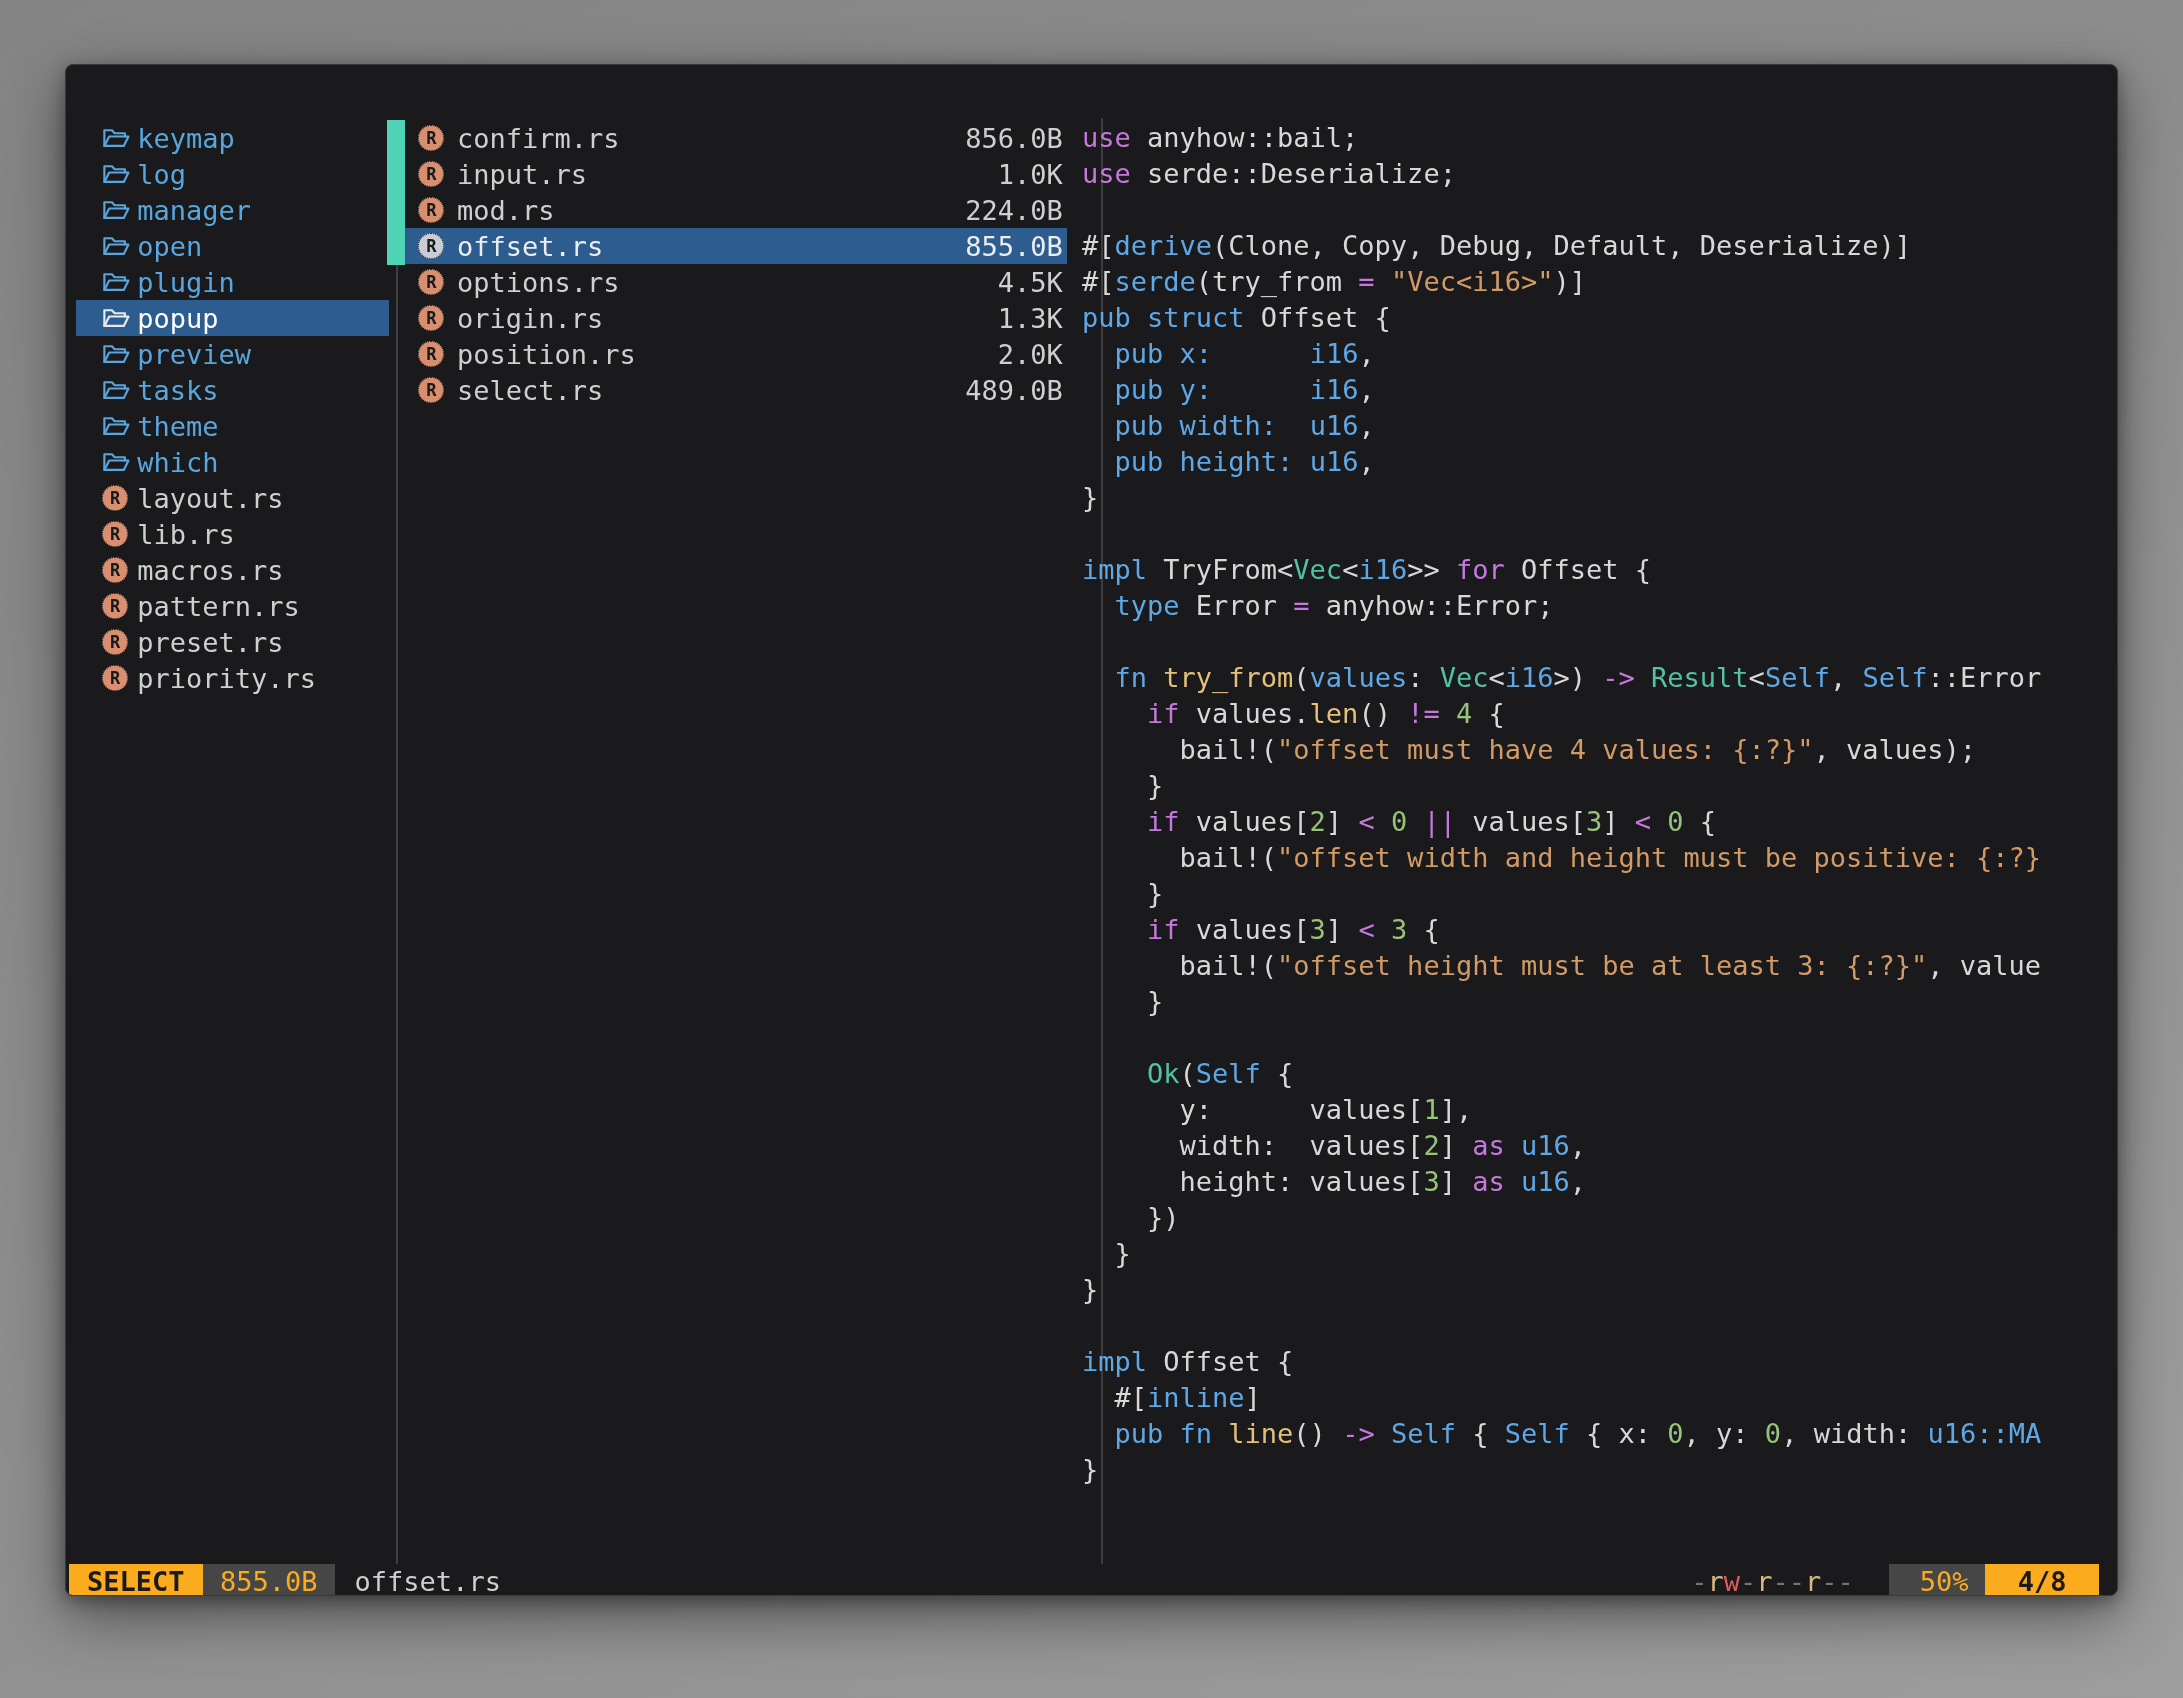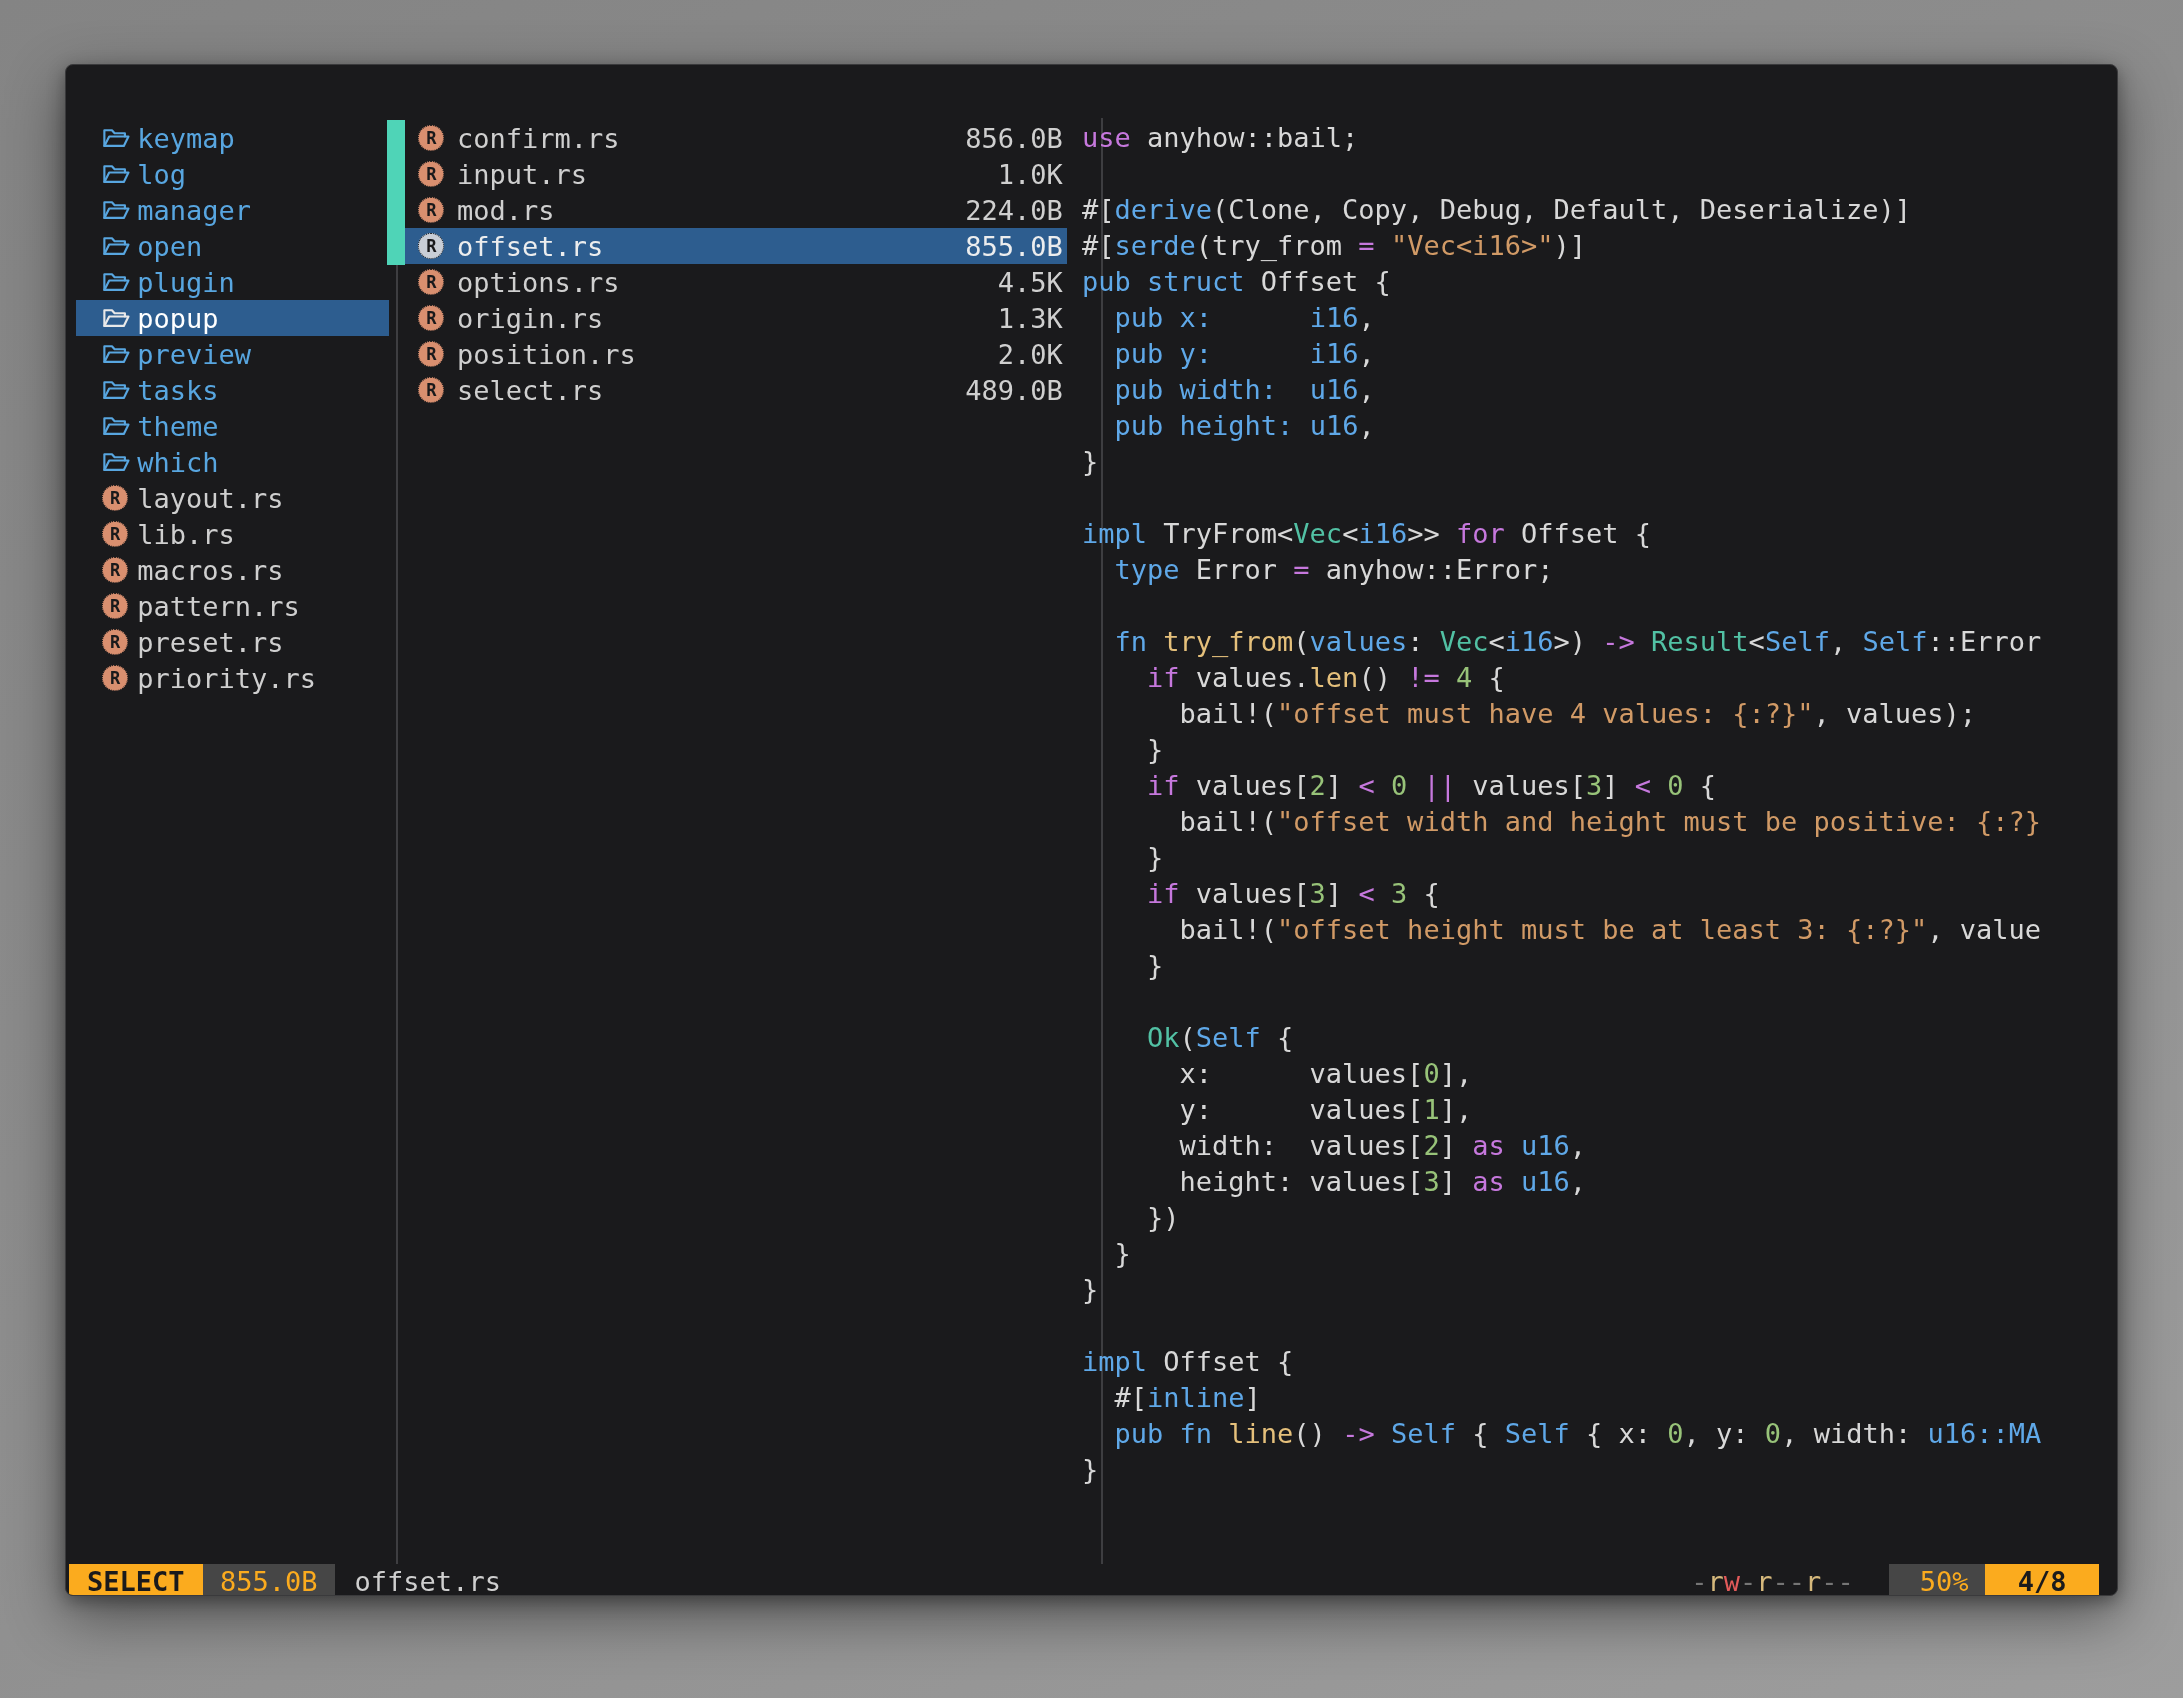--- a/index.html
+++ b/index.html
@@ -133,20 +133,21 @@
       <div class="row mid-row"><span class="ricon">R</span><span class="fname">input.rs</span><span class="fsize">1.0K</span></div>
       <div class="row mid-row"><span class="ricon">R</span><span class="fname">mod.rs</span><span class="fsize">224.0B</span></div>
       <div class="row mid-row selected"><span class="ricon">R</span><span class="fname">offset.rs</span><span class="fsize">855.0B</span></div>
       <div class="row mid-row"><span class="ricon">R</span><span class="fname">options.rs</span><span class="fsize">4.5K</span></div>
       <div class="row mid-row"><span class="ricon">R</span><span class="fname">origin.rs</span><span class="fsize">1.3K</span></div>
       <div class="row mid-row"><span class="ricon">R</span><span class="fname">position.rs</span><span class="fsize">2.0K</span></div>
       <div class="row mid-row"><span class="ricon">R</span><span class="fname">select.rs</span><span class="fsize">489.0B</span></div>
     </div>
   <div class="pane code" id="preview-pane">
       <div class="code-line"><span class="tok-m">use</span><span class="tok-p"> anyhow::bail;</span></div>
+      <div class="code-line"><span class="tok-m">use</span><span class="tok-p"> serde::Deserialize;</span></div>
       <div class="code-line"></div>
       <div class="code-line"><span class="tok-p">#[</span><span class="tok-b">derive</span><span class="tok-p">(Clone, Copy, Debug, Default, Deserialize)]</span></div>
       <div class="code-line"><span class="tok-p">#[</span><span class="tok-b">serde</span><span class="tok-p">(try_from </span><span class="tok-m">=</span><span class="tok-p"> </span><span class="tok-o">"Vec&lt;i16&gt;"</span><span class="tok-p">)]</span></div>
       <div class="code-line"><span class="tok-b">pub struct</span><span class="tok-p"> Offset {</span></div>
       <div class="code-line"><span class="tok-p">  </span><span class="tok-b">pub</span><span class="tok-p"> </span><span class="tok-b">x:</span><span class="tok-p">      </span><span class="tok-b">i16</span><span class="tok-p">,</span></div>
       <div class="code-line"><span class="tok-p">  </span><span class="tok-b">pub</span><span class="tok-p"> </span><span class="tok-b">y:</span><span class="tok-p">      </span><span class="tok-b">i16</span><span class="tok-p">,</span></div>
       <div class="code-line"><span class="tok-p">  </span><span class="tok-b">pub</span><span class="tok-p"> </span><span class="tok-b">width:</span><span class="tok-p">  </span><span class="tok-b">u16</span><span class="tok-p">,</span></div>
       <div class="code-line"><span class="tok-p">  </span><span class="tok-b">pub</span><span class="tok-p"> </span><span class="tok-b">height:</span><span class="tok-p"> </span><span class="tok-b">u16</span><span class="tok-p">,</span></div>
       <div class="code-line"><span class="tok-p">}</span></div>
       <div class="code-line"></div>
@@ -158,21 +159,20 @@
       <div class="code-line"><span class="tok-p">      bail!(</span><span class="tok-o">"offset must have 4 values: {:?}"</span><span class="tok-p">, values);</span></div>
       <div class="code-line"><span class="tok-p">    }</span></div>
       <div class="code-line"><span class="tok-p">    </span><span class="tok-m">if</span><span class="tok-p"> values[</span><span class="tok-g">2</span><span class="tok-p">] </span><span class="tok-m">&lt;</span><span class="tok-p"> </span><span class="tok-g">0</span><span class="tok-p"> </span><span class="tok-m">||</span><span class="tok-p"> values[</span><span class="tok-g">3</span><span class="tok-p">] </span><span class="tok-m">&lt;</span><span class="tok-p"> </span><span class="tok-g">0</span><span class="tok-p"> {</span></div>
       <div class="code-line"><span class="tok-p">      bail!(</span><span class="tok-o">"offset width and height must be positive: {:?}</span></div>
       <div class="code-line"><span class="tok-p">    }</span></div>
       <div class="code-line"><span class="tok-p">    </span><span class="tok-m">if</span><span class="tok-p"> values[</span><span class="tok-g">3</span><span class="tok-p">] </span><span class="tok-m">&lt;</span><span class="tok-p"> </span><span class="tok-g">3</span><span class="tok-p"> {</span></div>
       <div class="code-line"><span class="tok-p">      bail!(</span><span class="tok-o">"offset height must be at least 3: {:?}"</span><span class="tok-p">, value</span></div>
       <div class="code-line"><span class="tok-p">    }</span></div>
       <div class="code-line"></div>
       <div class="code-line"><span class="tok-p">    </span><span class="tok-t">Ok</span><span class="tok-p">(</span><span class="tok-b">Self</span><span class="tok-p"> {</span></div>
-      <div class="code-line"><span class="tok-p">      x:      values[</span><span class="tok-g">0</span><span class="tok-p">],</span></div>
       <div class="code-line"><span class="tok-p">      y:      values[</span><span class="tok-g">1</span><span class="tok-p">],</span></div>
       <div class="code-line"><span class="tok-p">      width:  values[</span><span class="tok-g">2</span><span class="tok-p">] </span><span class="tok-m">as</span><span class="tok-p"> </span><span class="tok-b">u16</span><span class="tok-p">,</span></div>
       <div class="code-line"><span class="tok-p">      height: values[</span><span class="tok-g">3</span><span class="tok-p">] </span><span class="tok-m">as</span><span class="tok-p"> </span><span class="tok-b">u16</span><span class="tok-p">,</span></div>
       <div class="code-line"><span class="tok-p">    })</span></div>
       <div class="code-line"><span class="tok-p">  }</span></div>
       <div class="code-line"><span class="tok-p">}</span></div>
       <div class="code-line"></div>
       <div class="code-line"><span class="tok-b">impl</span><span class="tok-p"> Offset {</span></div>
       <div class="code-line"><span class="tok-p">  #[</span><span class="tok-b">inline</span><span class="tok-p">]</span></div>
       <div class="code-line"><span class="tok-p">  </span><span class="tok-b">pub fn</span><span class="tok-p"> </span><span class="tok-y">line</span><span class="tok-p">() </span><span class="tok-m">-&gt;</span><span class="tok-p"> </span><span class="tok-b">Self</span><span class="tok-p"> { </span><span class="tok-b">Self</span><span class="tok-p"> { x: </span><span class="tok-g">0</span><span class="tok-p">, y: </span><span class="tok-g">0</span><span class="tok-p">, width: </span><span class="tok-b">u16::MA</span></div>

